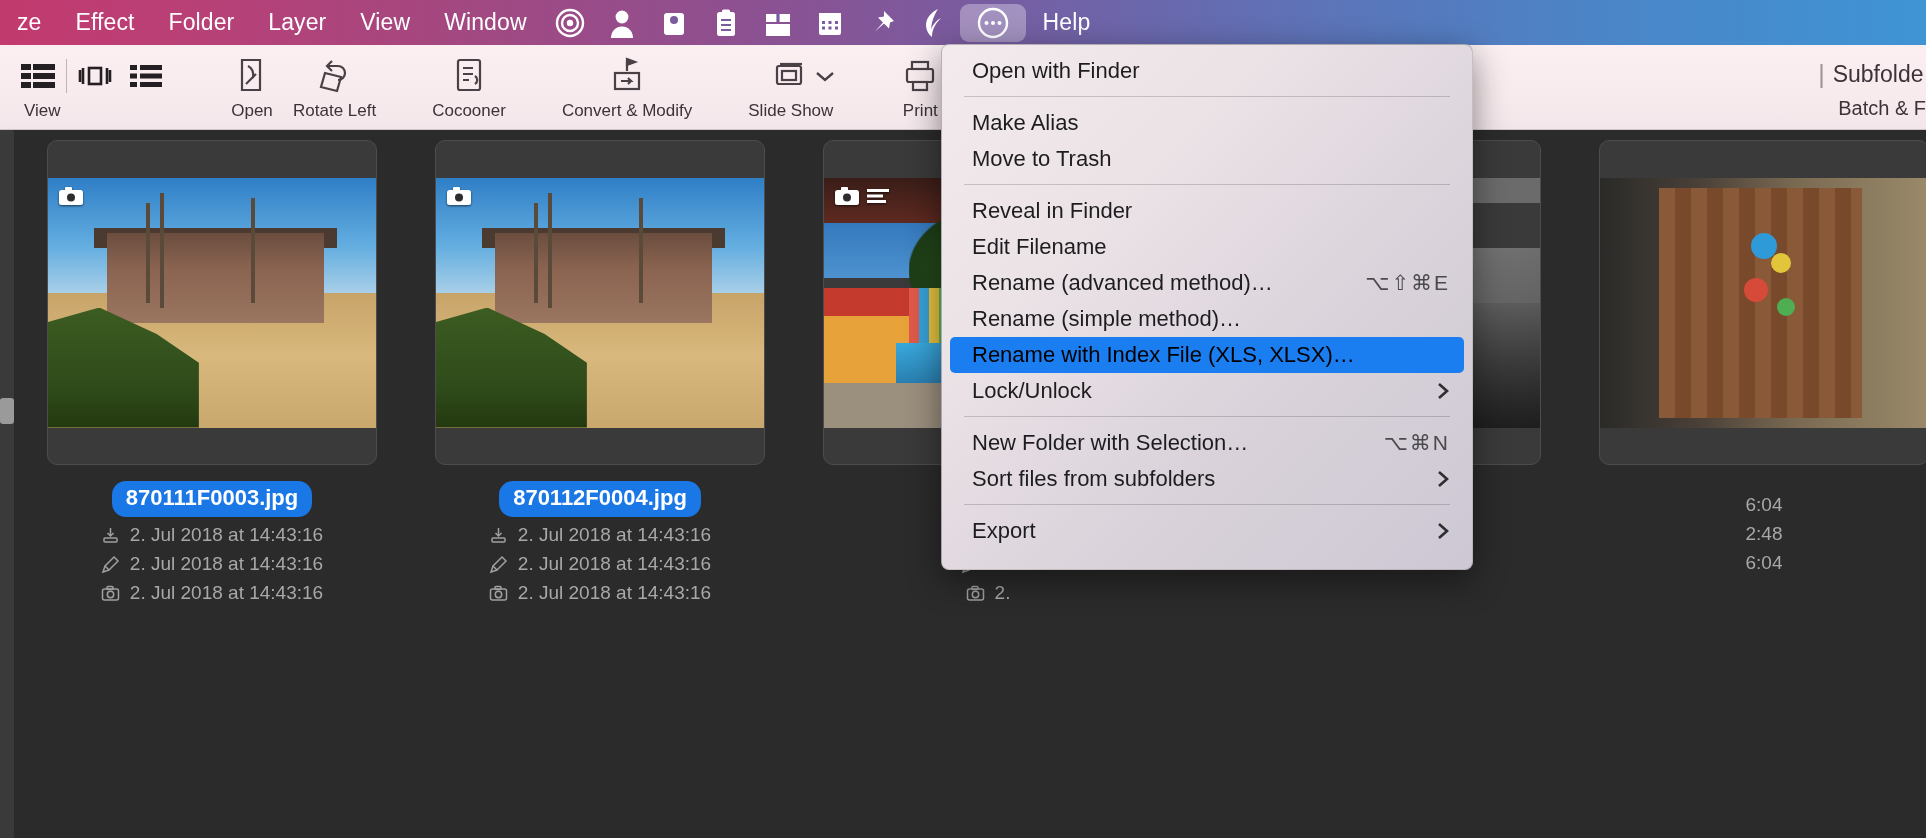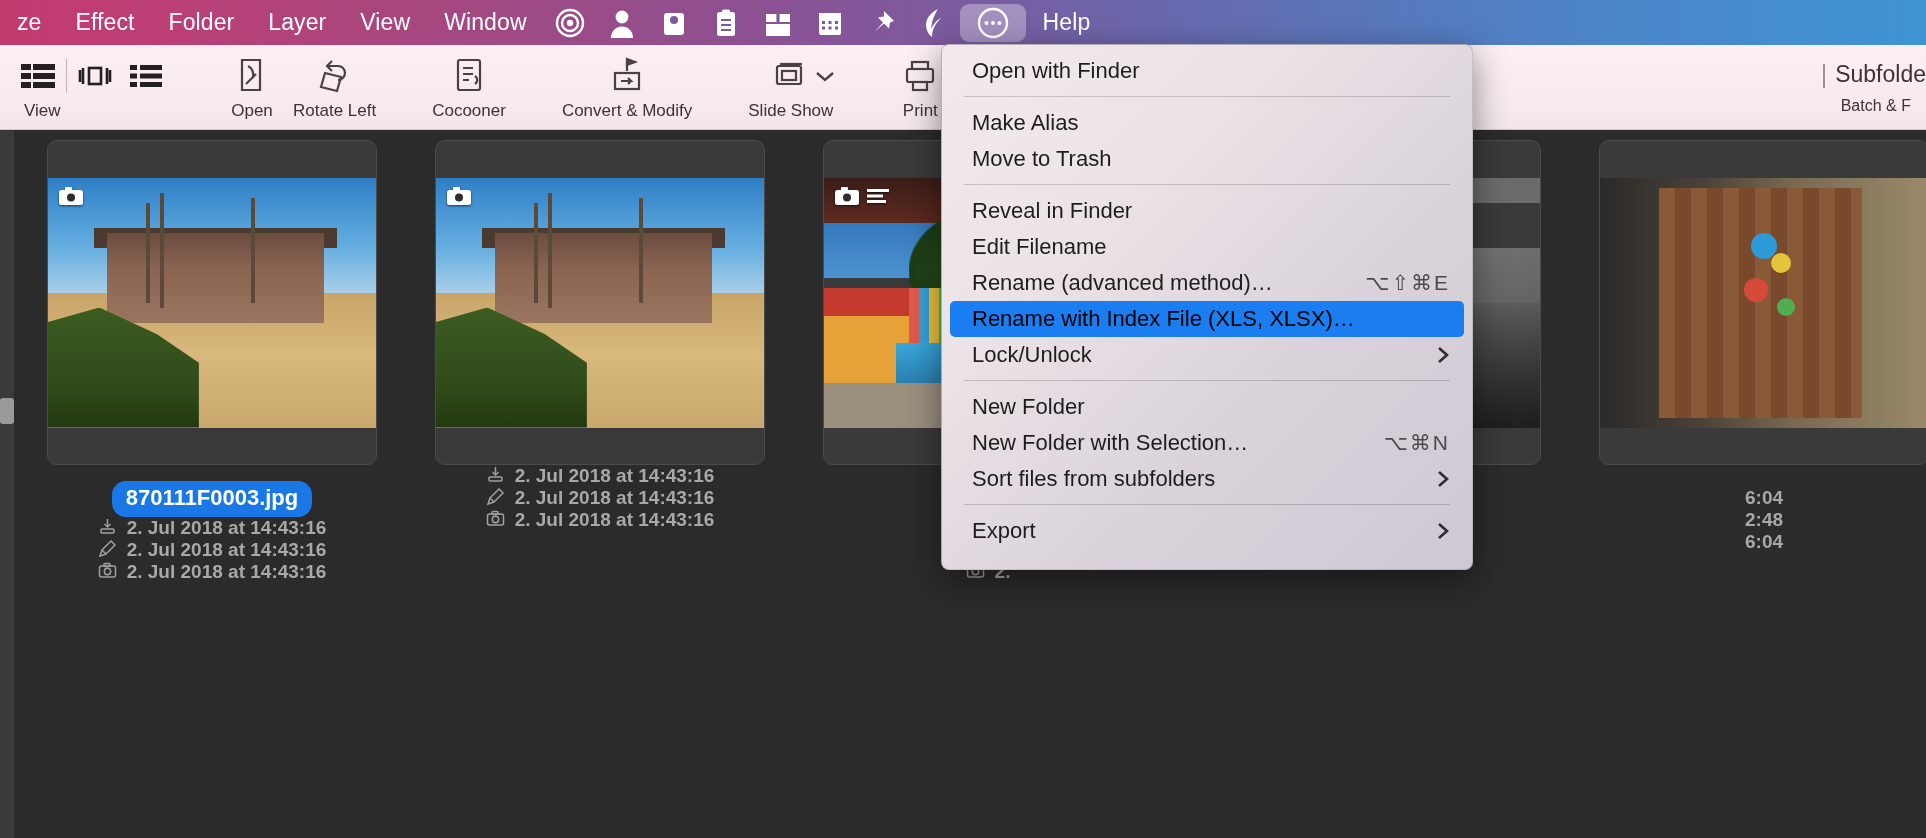--- a/index.html
+++ b/index.html
@@ -53,21 +53,21 @@
   .tb-sep { width: 1px; height: 34px; background: #bdb3b9; margin: 0 2px; }
   .tb-chevron { display: flex; align-items: center; height: 46px; padding-left: 6px; color: #4a4146; }
 
   .tb-right {
     position: absolute; right: 0; top: 0; height: 85px; padding-top: 6px;
     display: flex; align-items: flex-start;
   }
   .tb-right-col { display: flex; flex-direction: column; align-items: flex-start; padding-left: 6px; }
   .tb-right-top { display: flex; align-items: center; height: 46px; font-size: 23px; color: #3c3238; }
   .tb-right-bar { color: #9c939a; margin-right: 8px; font-size: 25px; }
-  .tb-right-sub { font-size: 16px; color: #3c3238; padding-left: 20px; }
+  .tb-right-sub { font-size: 20px; color: #3c3238; padding-left: 20px; }
 
   
   .content {
     position: absolute; left: 0; top: 130px; width: 1926px; height: 708px;
     background: #2b2b2b;
   }
   .leftstrip { position: absolute; left: 0; top: 0; width: 14px; height: 708px; background: #3a3a3a; }
   .leftstrip .knob {
     position: absolute; left: 0; top: 268px; width: 14px; height: 26px;
     background: #9a9a9a; border-radius: 3px;
@@ -80,22 +80,22 @@
     display: flex; align-items: center; justify-content: center;
   }
   .thumbimg { width: 330px; height: 250px; position: relative; overflow: hidden; }
   .badges { position: absolute; left: 10px; top: 8px; display: flex; gap: 6px; z-index: 3; }
   .bdg { color: #fff; filter: drop-shadow(0 1px 1px rgba(0,0,0,.6)); }
   .fname {
     margin-top: 16px; background: #1977e6; color: #fff; font-size: 22px;
     padding: 4px 14px 6px 14px; border-radius: 14px; white-space: nowrap; font-weight: bold;
   }
   .metarow {
-    display: flex; align-items: flex-start; gap: 9px; color: #a8a8a8;
-    font-size: 19px; margin-top: 0; font-weight: bold;
+    display: flex; align-items: center; gap: 9px; color: #a8a8a8;
+    font-size: 19px; margin-top: 7px;
   }
   .metarow .mico { width: 20px; display: flex; justify-content: center; color: #a0a0a0; }
 
   
   .scene { position: absolute; inset: 0; }
   .sky { position: absolute; left: 0; top: 0; width: 100%; height: 46%;
          background: linear-gradient(180deg,#2f7fc7 0%, #64aee0 60%, #a8cfe8 100%); }
   .bldg { position: absolute; left: 18%; top: 22%; width: 66%; height: 36%;
           background: linear-gradient(180deg,#6b4d3f 0%, #8a6450 40%, #9a7560 100%); }
   .roof { position: absolute; left: 14%; top: 20%; width: 74%; height: 8%;
@@ -466,20 +466,21 @@
               <span class="bdg">
                 <svg width="26" height="20" viewBox="0 0 26 20">
                     <rect x="1" y="4" width="24" height="15" rx="2.5" fill="#fff"></rect>
                     <rect x="7" y="1" width="7" height="4" rx="1" fill="#fff"></rect>
                     <circle cx="13" cy="11.5" r="4" fill="#2d2d2d"></circle>
                   </svg>
               </span>
             </div>
           </div>
         </div>
+        <div class="fname">870112F0004.jpg</div>
         <div class="metarow">
           <span class="mico">
               <svg width="19" height="19" viewBox="0 0 19 19">
                 <g fill="none" stroke="#a0a0a0" stroke-width="1.5">
                   <path d="M9.5 2v7"></path>
                   <path d="M6.5 7l3 3 3-3"></path>
                   <rect x="3" y="12" width="13" height="4" rx="1"></rect>
                 </g>
               </svg>
             </span>
@@ -639,37 +640,37 @@
     <div class="mi">
       <span class="label">Reveal in Finder</span>
     </div>
     <div class="mi">
       <span class="label">Edit Filename</span>
     </div>
     <div class="mi">
       <span class="label">Rename (advanced method)…</span>
       <span class="short">⌥⇧⌘E</span>
     </div>
+    <div class="mi">
+      <span class="label">Rename (simple method)…</span>
+    </div>
     <div class="mi selected">
       <span class="label">Rename with Index File (XLS, XLSX)…</span>
     </div>
     <div class="mi">
       <span class="label">Lock/Unlock</span>
       <span class="arrow">
         <svg width="14" height="20" viewBox="0 0 14 20">
             <path d="M3 3l8 7-8 7" fill="none" stroke="#2e2e30" stroke-width="2.6"></path>
           </svg>
       </span>
     </div>
     <div class="msep"></div>
 
     <div class="mi">
-      <span class="label">New Folder</span>
-    </div>
-    <div class="mi">
       <span class="label">New Folder with Selection…</span>
       <span class="short">⌥⌘N</span>
     </div>
     <div class="mi">
       <span class="label">Sort files from subfolders</span>
       <span class="arrow">
         <svg width="14" height="20" viewBox="0 0 14 20">
             <path d="M3 3l8 7-8 7" fill="none" stroke="#2e2e30" stroke-width="2.6"></path>
           </svg>
       </span>

